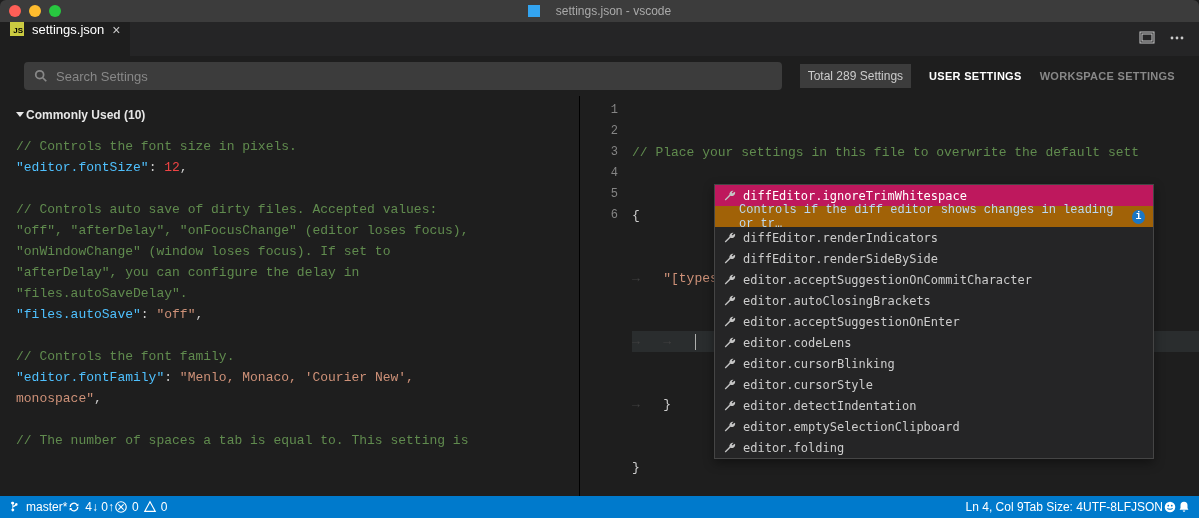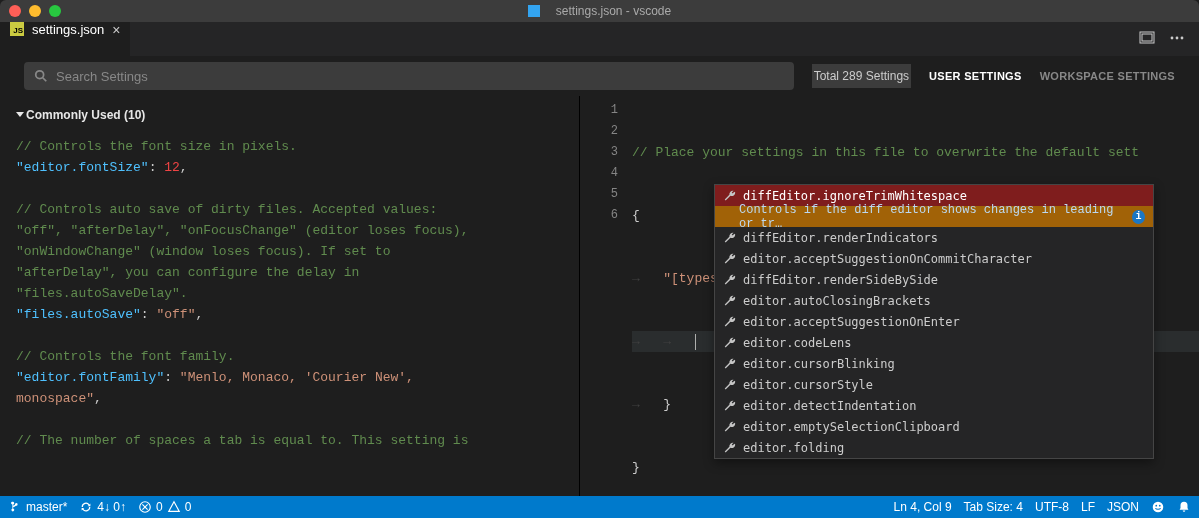--- a/index.html
+++ b/index.html
@@ -20,21 +20,21 @@
 .tab { background:#1e1e1e; display:flex; padding:0 10px; gap:8px; font-size:13px; color:#fff; }
 .jsicon { width:14px; height:14px; background:#cbcb41; color:#000; font-size:8px; font-weight:bold; display:inline-flex; align-items:flex-end; justify-content:flex-end; padding:1px; }
 .tabclose { font-size:14px; color:#ccc; cursor:pointer; }
 .tabrow-right { display:flex; align-items:center; gap:14px; padding-right:14px; }
 .stack-ic, .dots-ic { color:#ccc; cursor:pointer; }
 
 
 .settingsbar { height:40px; background:#1e1e1e; display:flex; align-items:center; padding:0 24px; gap:18px; }
 .searchbox { flex:1; background:#3c3c3c; height:28px; border-radius:4px; display:flex; align-items:center; padding:0 10px; color:#888; gap:8px; }
 .searchbox svg { width:14px; height:14px; fill:none; stroke:#888; stroke-width:2; }
-.totals { background:#3c3c3c; color:#ccc; padding:5px 2px; font-size:12px; }
+.totals { background:#3c3c3c; color:#ccc; padding:5px 8px; font-size:12px; }
 .tabbtn { font-size:11px; font-weight:bold; color:#888; letter-spacing:0.3px; cursor:pointer; }
 .tabbtn.active { color:#fff; }
 
 
 .panes { display:flex; height:calc(100% - 22px - 34px - 40px - 22px); }
 .left { width:580px; overflow:hidden; border-right:1px solid #000; padding:12px 16px 0 16px; }
 .right { flex:1; position:relative; display:flex; }
 
 .section-head { font-size:12px; font-weight:bold; color:#e7e7e7; margin-bottom:14px; }
 .caret { display:inline-block; width:0;height:0;border-left:4px solid transparent;border-right:4px solid transparent;border-top:5px solid #e7e7e7; transform:translateY(-2px); margin-right:2px;}
@@ -53,29 +53,29 @@
 .codeline { height:21px; display:flex; align-items:center; }
 .hl { background:#2a2d2e; }
 .arrow { color:#404040; }
 .brc { color:#ccc; }
 .kt { color:#ce9178; }
 .cursor { display:inline-block; width:1px; height:16px; background:#aeafad; margin-left:1px; }
 
 
 .suggest { position:absolute; left:134px; top:88px; width:440px; background:#252526; border:1px solid #454545; font-size:13px; box-shadow:0 4px 10px rgba(0,0,0,.4); }
 .sug-row { display:flex; align-items:center; height:21px; padding:0 8px; gap:6px; color:#ccc; }
-.sug-row.sel { background:#7f1d1d; color:#fff; }
+.sug-row.sel { background:#be185d; color:#fff; }
 .wrench { width:14px; height:14px; flex-shrink:0; }
 .sug-lbl { font-family:"Menlo","Monaco",monospace; font-size:12px; }
 .sug-det { display:flex; align-items:center; height:21px; background:#a16207; padding:0 8px 0 24px; color:#bcd9f1; font-size:12px; }
 .info-ic { width:14px;height:14px;border-radius:50%;background:#1b77c4;color:#fff;display:inline-flex;align-items:center;justify-content:center;font-size:10px;font-weight:bold; }
 
 
 .statusbar { position:absolute; bottom:0; left:0; right:0; height:22px; background:#007acc; color:#fff; display:flex; align-items:center; font-size:12px; justify-content:space-between; padding:0 8px; }
-.sb-left, .sb-right { display:flex; align-items:center; gap:12px; }
+.sb-left, .sb-right { display:flex; align-items:center; gap:0; }
 .sb-item { display:flex; align-items:center; gap:4px; cursor:pointer; }
 svg.sbic { width:14px; height:14px; }
 </style>
 </head>
 <body>
 
 <div class="titlebar">
   <div class="traffic">
     <div class="dot red"></div>
     <div class="dot yellow"></div>
@@ -181,27 +181,27 @@
           <div class="sug-row">
             <svg class="wrench" viewBox="0 0 16 16">
               <path d="M14 4a4 4 0 0 1-5.5 3.7L3 13l-1-1 5.3-5.5A4 4 0 0 1 12 2l-2 2 1 1 2-2z" fill="#c5c5c5"></path>
             </svg>
             <span class="sug-lbl">diffEditor.renderIndicators</span>
           </div>
           <div class="sug-row">
             <svg class="wrench" viewBox="0 0 16 16">
               <path d="M14 4a4 4 0 0 1-5.5 3.7L3 13l-1-1 5.3-5.5A4 4 0 0 1 12 2l-2 2 1 1 2-2z" fill="#c5c5c5"></path>
             </svg>
+            <span class="sug-lbl">diffEditor.renderSideBySide</span>
+          </div>
+          <div class="sug-row">
+            <svg class="wrench" viewBox="0 0 16 16">
+              <path d="M14 4a4 4 0 0 1-5.5 3.7L3 13l-1-1 5.3-5.5A4 4 0 0 1 12 2l-2 2 1 1 2-2z" fill="#c5c5c5"></path>
+            </svg>
             <span class="sug-lbl">editor.acceptSuggestionOnCommitCharacter</span>
-          </div>
-          <div class="sug-row">
-            <svg class="wrench" viewBox="0 0 16 16">
-              <path d="M14 4a4 4 0 0 1-5.5 3.7L3 13l-1-1 5.3-5.5A4 4 0 0 1 12 2l-2 2 1 1 2-2z" fill="#c5c5c5"></path>
-            </svg>
-            <span class="sug-lbl">diffEditor.renderSideBySide</span>
           </div>
           <div class="sug-row">
             <svg class="wrench" viewBox="0 0 16 16">
               <path d="M14 4a4 4 0 0 1-5.5 3.7L3 13l-1-1 5.3-5.5A4 4 0 0 1 12 2l-2 2 1 1 2-2z" fill="#c5c5c5"></path>
             </svg>
             <span class="sug-lbl">editor.autoClosingBrackets</span>
           </div>
           <div class="sug-row">
             <svg class="wrench" viewBox="0 0 16 16">
               <path d="M14 4a4 4 0 0 1-5.5 3.7L3 13l-1-1 5.3-5.5A4 4 0 0 1 12 2l-2 2 1 1 2-2z" fill="#c5c5c5"></path>

